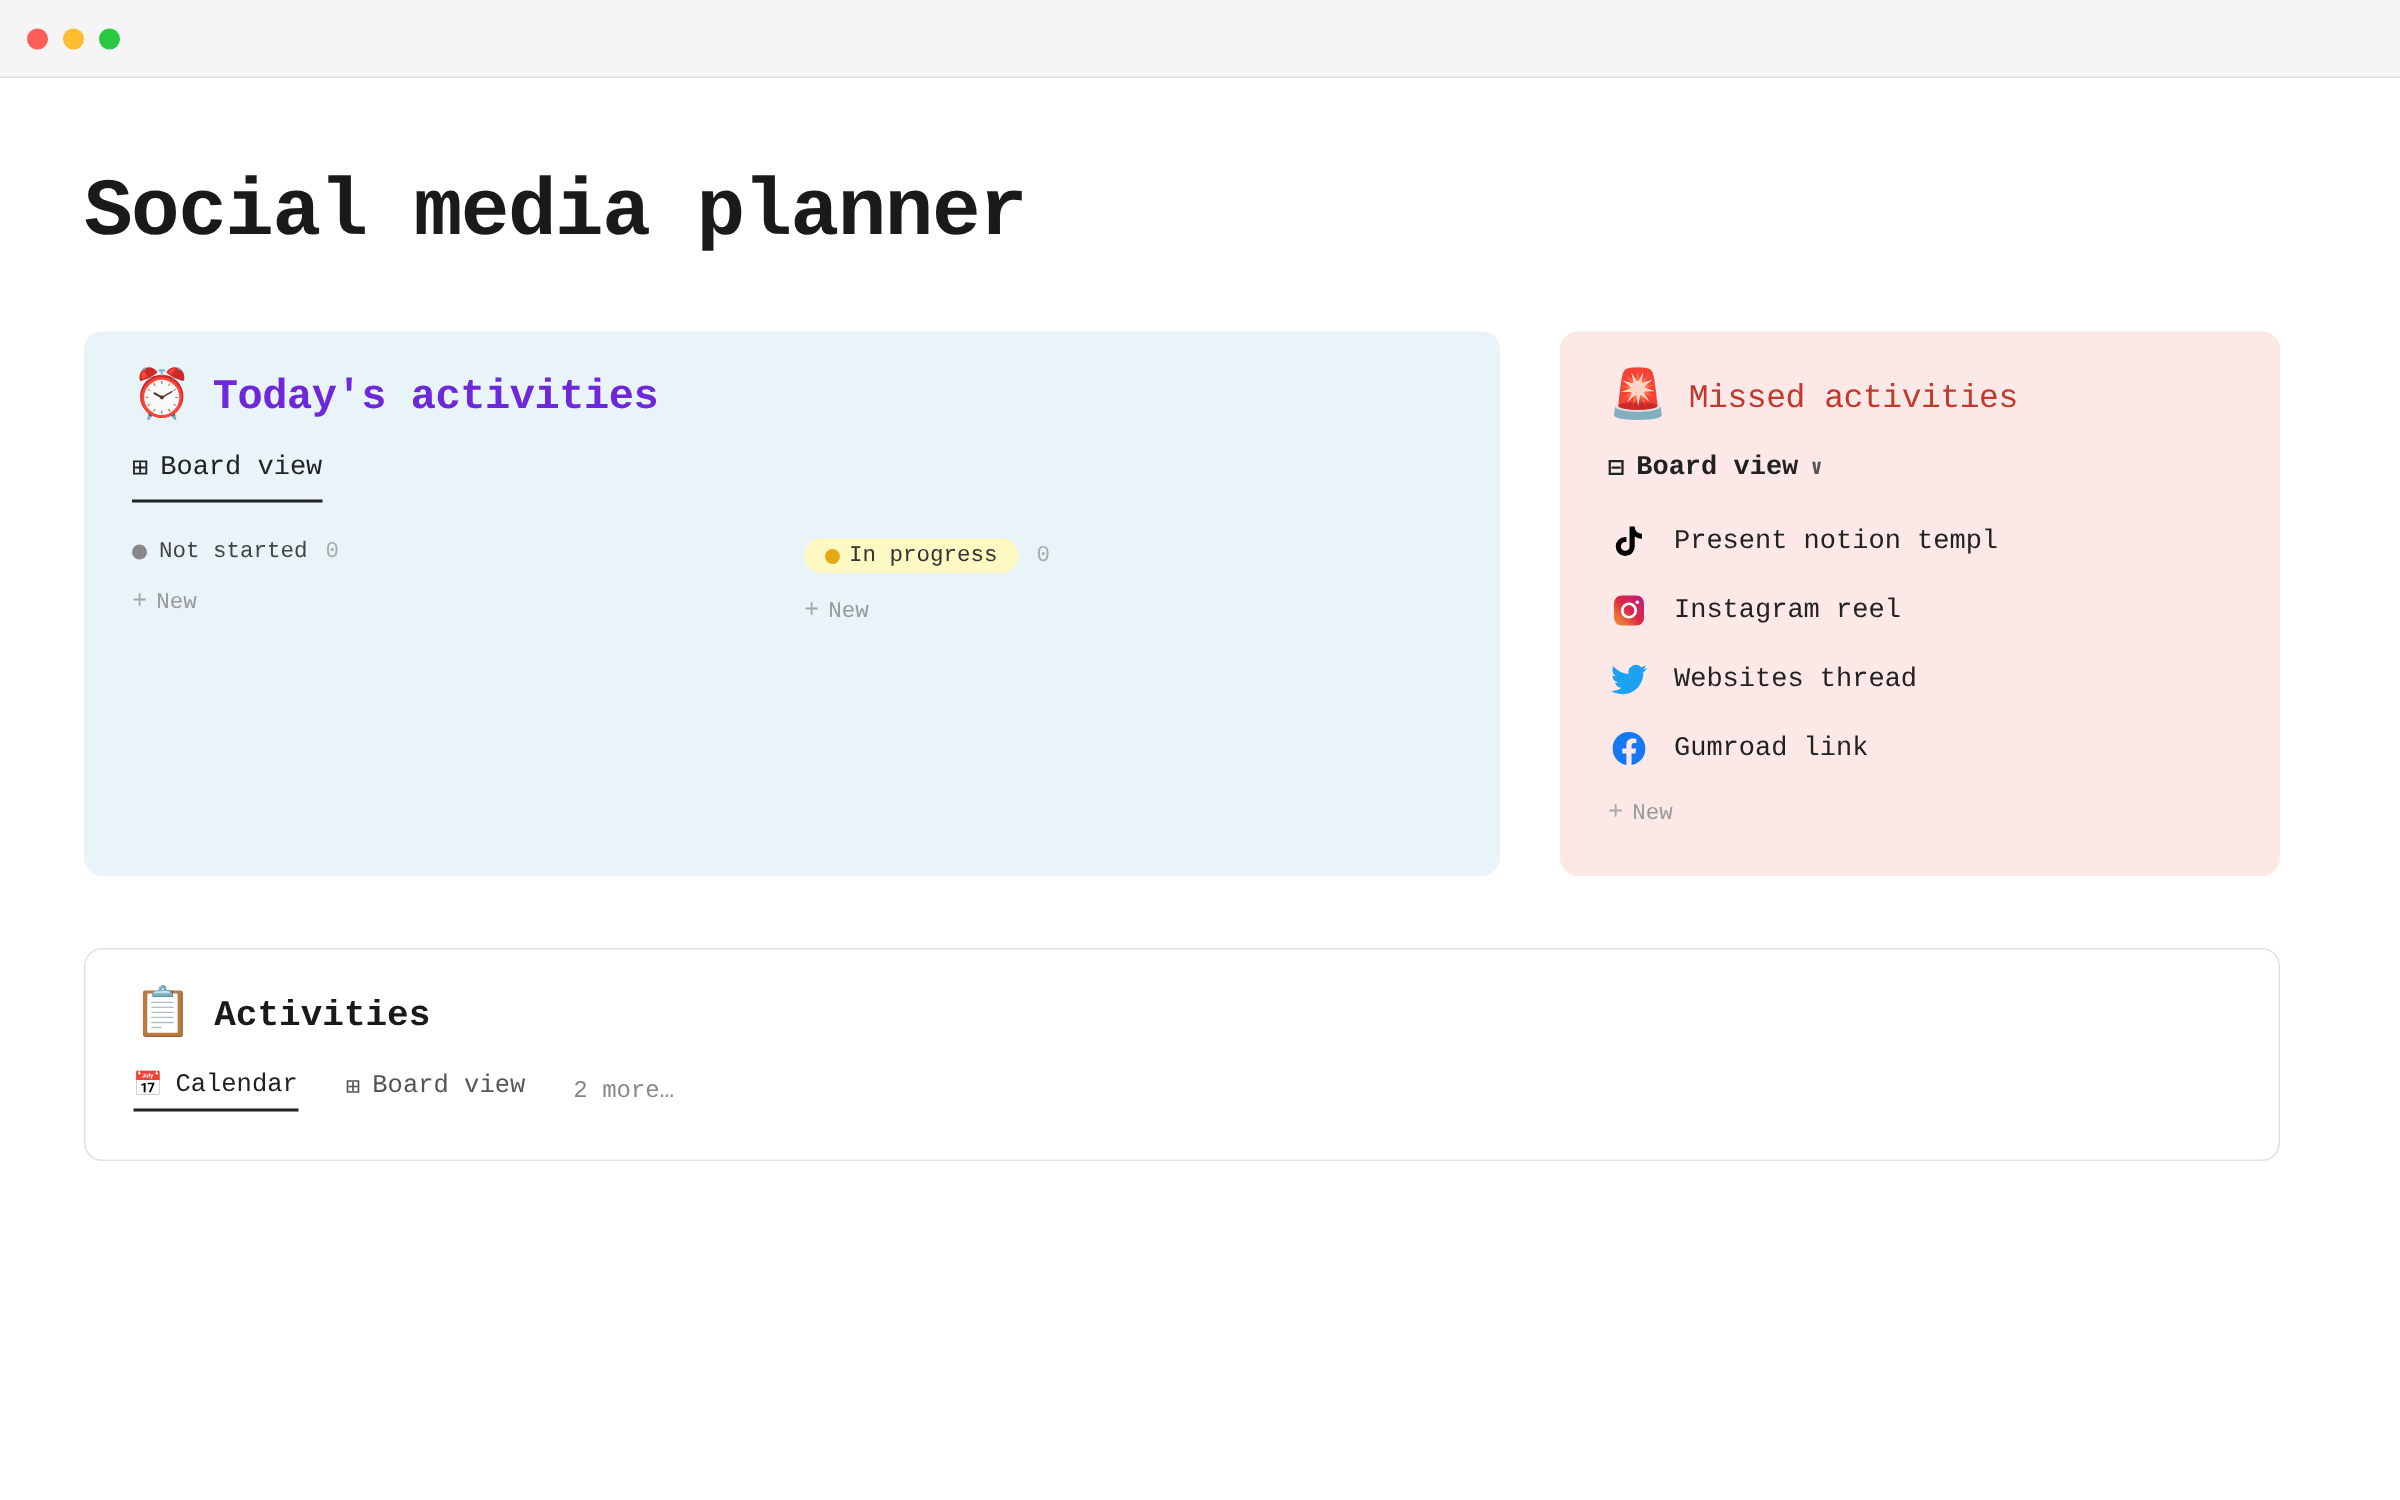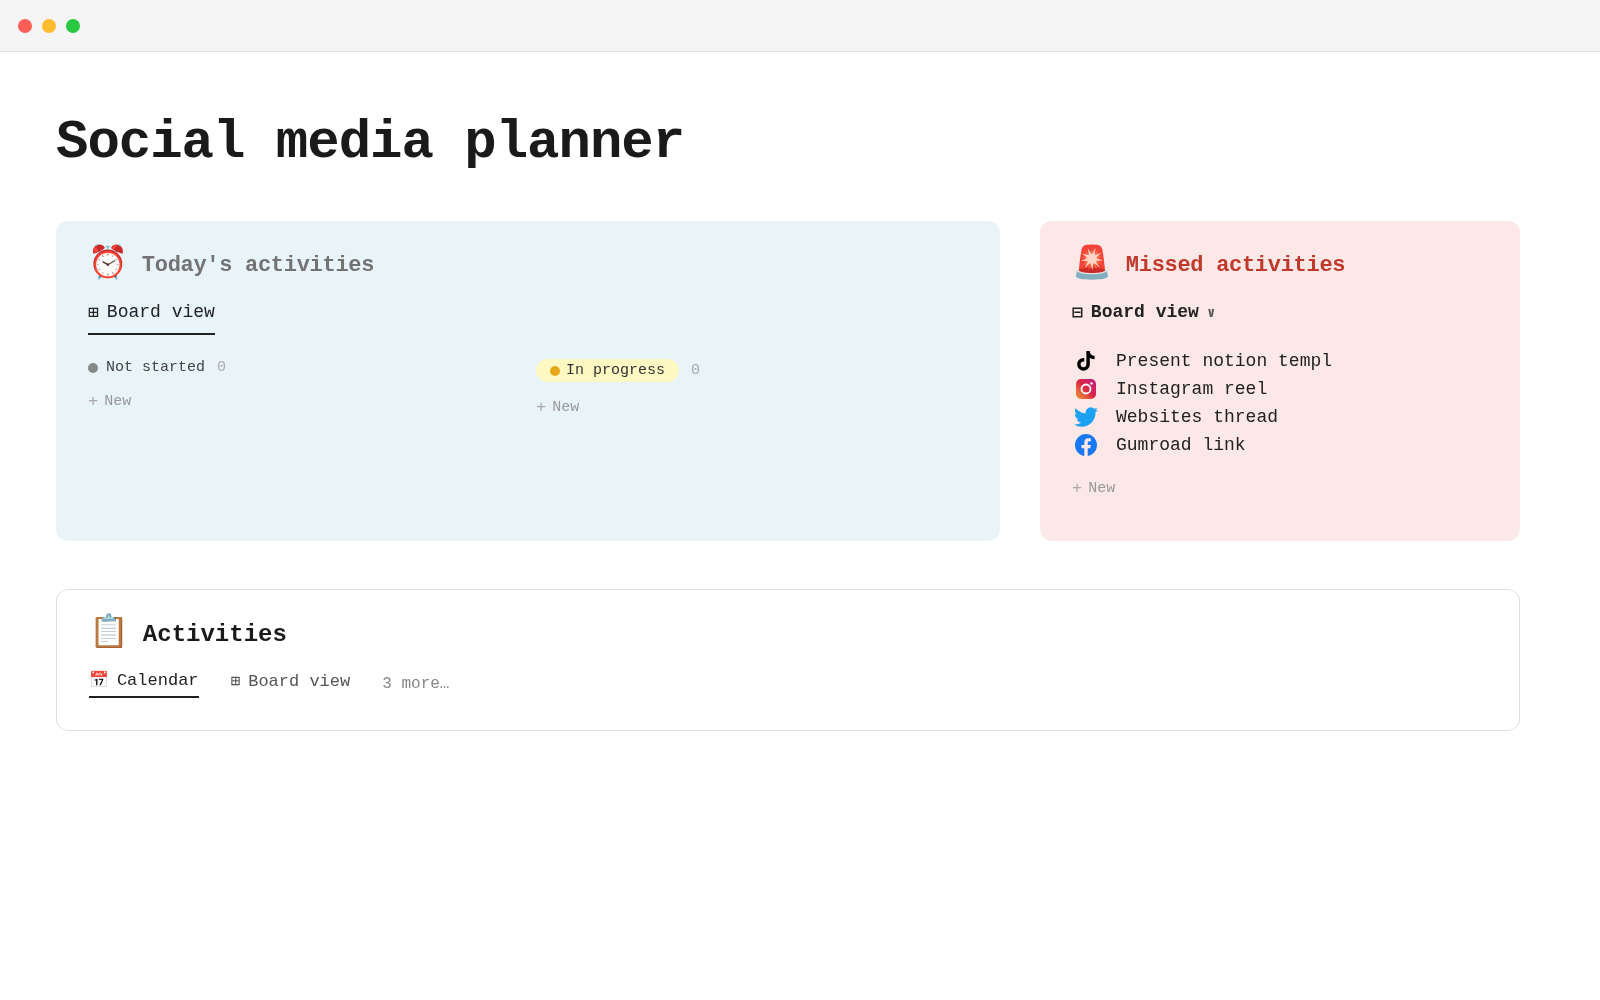--- a/index.html
+++ b/index.html
@@ -79,30 +79,30 @@
       gap: 14px;
       margin-bottom: 20px;
     }
 
     .card-icon {
       font-size: 32px;
       line-height: 1;
     }
 
     .card-title-today {
-      font-size: 22px;
+      font-size: 28px;
       font-weight: 700;
-      color: #737373;
+      color: #6d28d9;
       font-family: 'Courier New', Courier, monospace;
       letter-spacing: -0.3px;
     }
 
     .card-title-missed {
       font-size: 22px;
-      font-weight: 700;
+      font-weight: 400;
       color: #c0392b;
       font-family: 'Courier New', Courier, monospace;
       letter-spacing: -0.3px;
     }
 
     
     .view-tab-row {
       display: flex;
       align-items: center;
       gap: 24px;
@@ -205,21 +205,21 @@
 
     .plus-icon {
       font-size: 17px;
       color: #aaa;
     }
 
     
     .activity-list {
       display: flex;
       flex-direction: column;
-      gap: 0;
+      gap: 18px;
       margin-bottom: 20px;
     }
 
     .activity-item {
       display: flex;
       align-items: center;
       gap: 16px;
       font-size: 18px;
       font-family: 'Courier New', Courier, monospace;
       color: #222;
@@ -455,17 +455,17 @@
 
     <div class="activities-tabs">
       <div class="act-tab active">
         <span class="act-tab-icon">📅</span>
         <span>Calendar</span>
       </div>
       <div class="act-tab">
         <span class="act-tab-icon">⊞</span>
         <span>Board view</span>
       </div>
-      <div class="more-tab">3 more…</div>
+      <div class="more-tab">2 more…</div>
     </div>
   </div>
 
 </div>
 
 </body></html>

